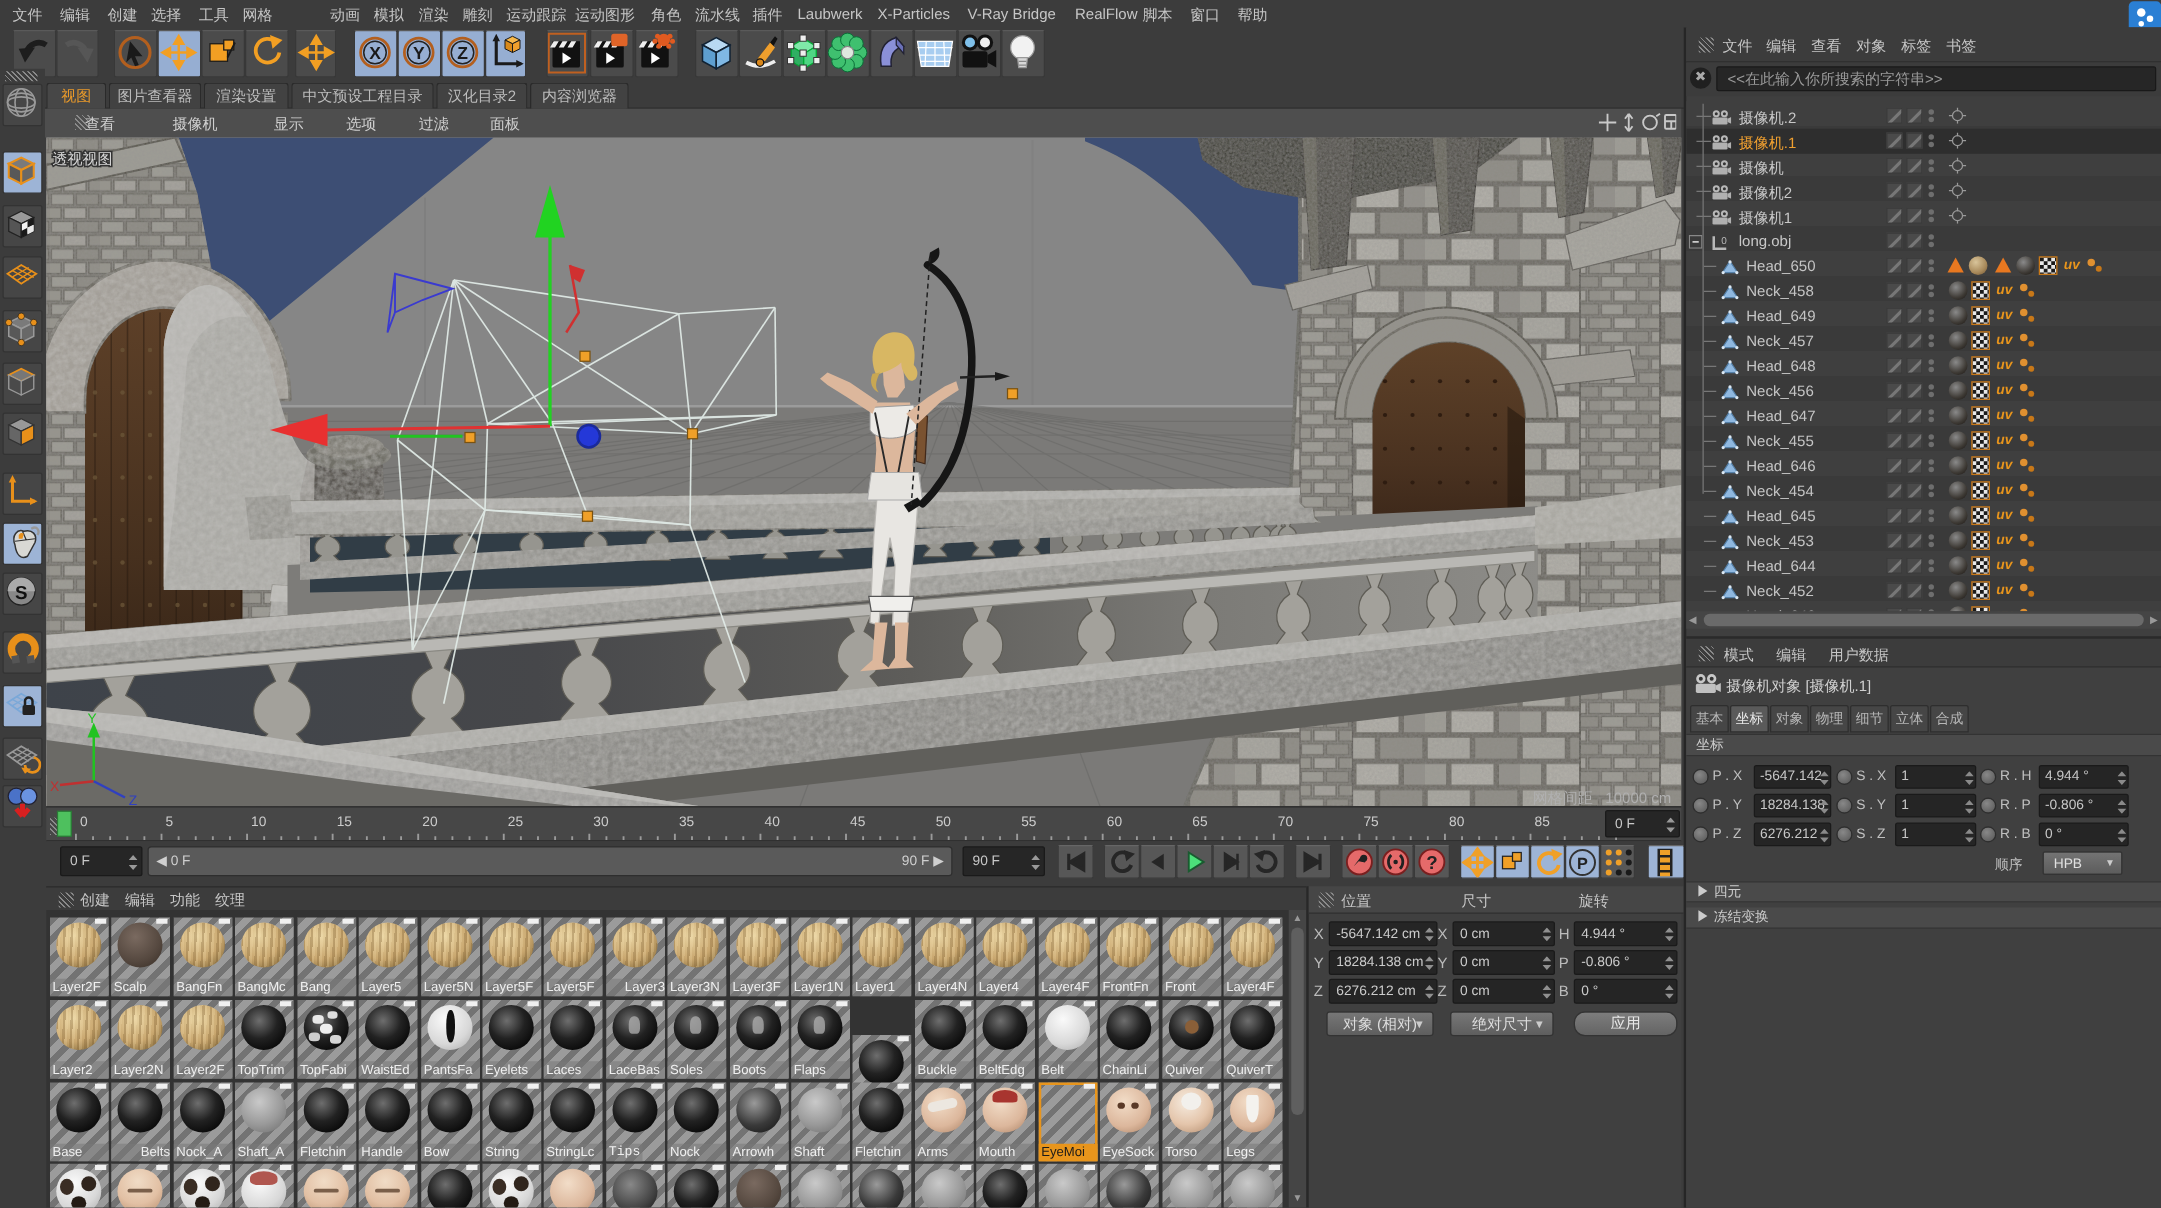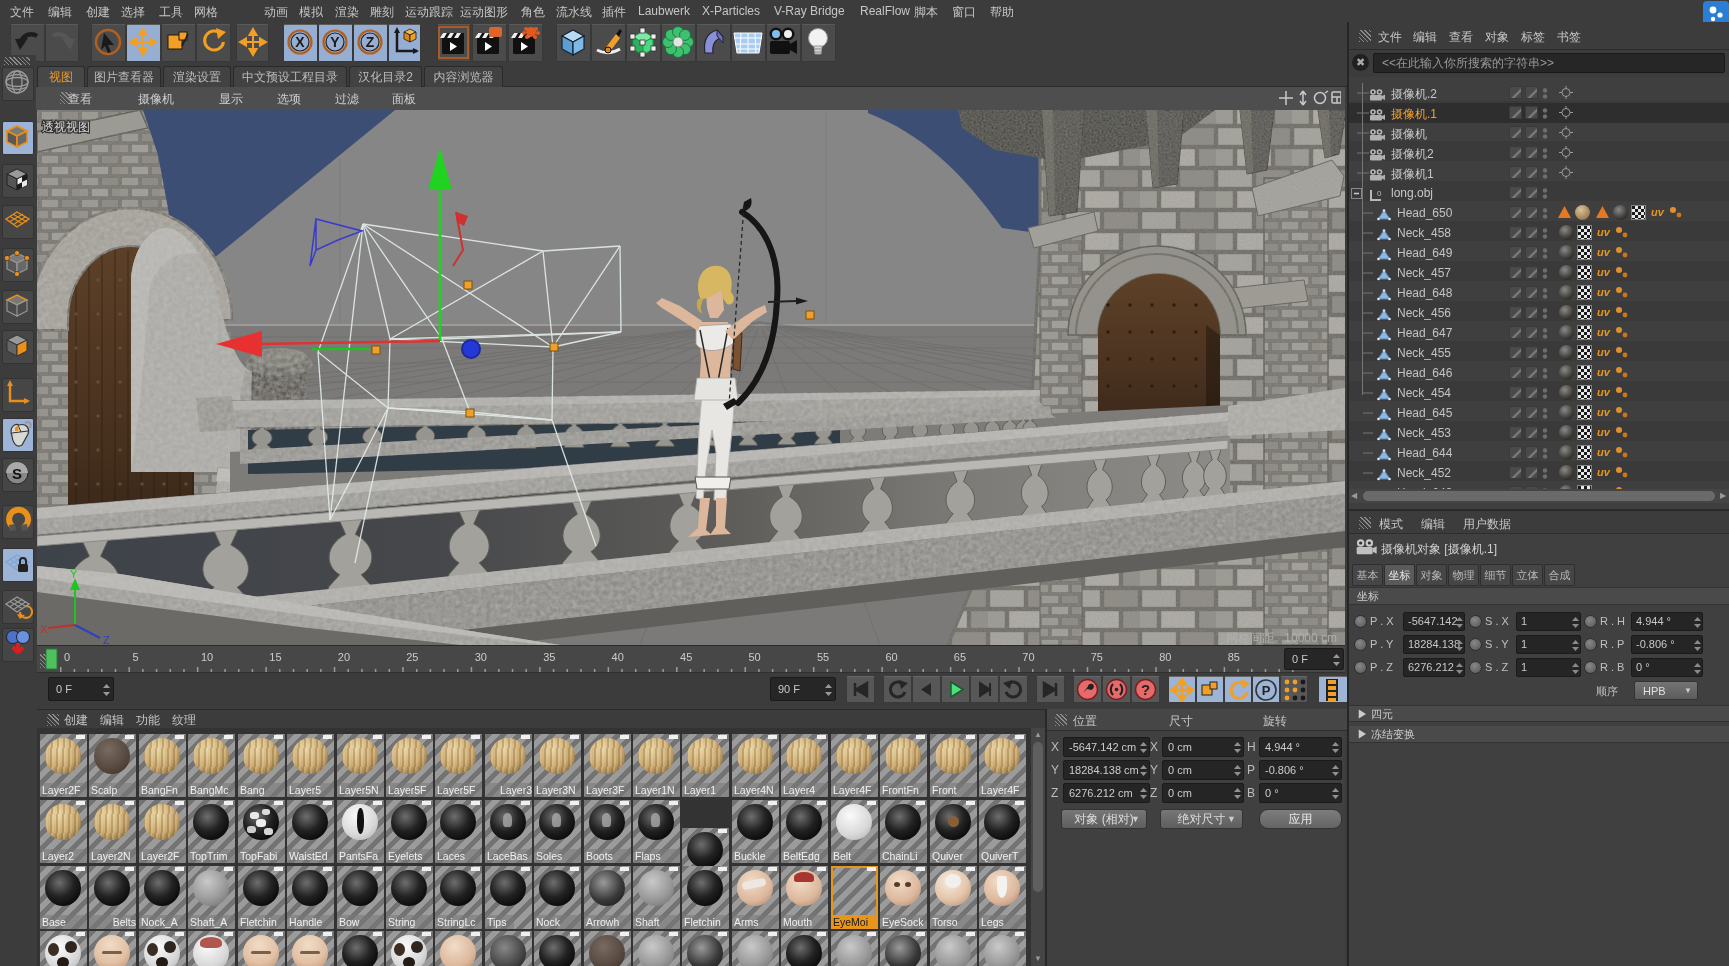--- a/index.html
+++ b/index.html
@@ -837,20 +837,24 @@
       <rect x="9" y="3" width="11" height="20" fill="#4ec05e" stroke="#2a7a36"></rect>
     </svg>
   </div>
 <div class="abs" style="left:1284px;top:648px;width:60px;height:22px;background:#262626;border:1px solid #1a1a1a;border-radius:2px;color:#c8c8c8;font-size:11px;line-height:20px;padding-left:7px;">0 F<svg style="position:absolute;right:3px;top:5px" width="7" height="12" viewBox="0 0 7 12">
       <path d="M0 4 L3.5 0 L7 4 Z M0 8 L3.5 12 L7 8 Z" fill="#999"></path>
     </svg></div>
 <div class="abs" style="left:37px;top:673px;width:1308px;height:36px;background:#3c3c3c;">
     <div class="abs" style="left:11px;top:4px;width:66px;height:24px;background:#262626;border:1px solid #1a1a1a;border-radius:2px;color:#c8c8c8;font-size:11px;line-height:22px;padding-left:7px;">0 F<svg style="position:absolute;right:3px;top:6px" width="7" height="12" viewBox="0 0 7 12">
         <path d="M0 4 L3.5 0 L7 4 Z M0 8 L3.5 12 L7 8 Z" fill="#999"></path>
       </svg></div>
+    <div class="abs" style="left:81px;top:4px;width:644px;height:24px;background:#5a5a5a;border:1px solid #2e2e2e;border-radius:3px;color:#cfcfcf;font-size:11px;line-height:22px;">
+      <span style="position:absolute;left:6px;">◀ 0 F</span>
+      <span style="position:absolute;right:6px;">90 F ▶</span>
+    </div>
     <div class="abs" style="left:733px;top:4px;width:66px;height:24px;background:#262626;border:1px solid #1a1a1a;border-radius:2px;color:#c8c8c8;font-size:11px;line-height:22px;padding-left:7px;">90 F<svg style="position:absolute;right:3px;top:6px" width="7" height="12" viewBox="0 0 7 12">
         <path d="M0 4 L3.5 0 L7 4 Z M0 8 L3.5 12 L7 8 Z" fill="#999"></path>
       </svg></div>
     <div class="abs" style="left:809px;top:3px;width:29px;height:27px;background:#575757;border:1px solid #3a3a3a;border-top-color:#666;border-radius:2px;"><svg width="27" height="25" viewBox="0 0 27 25">
         <path d="M8 6 L8 19 M20 6 L9 12.5 L20 19 Z" stroke="#262626" stroke-width="2.5" fill="#262626"></path>
       </svg></div>
     <div class="abs" style="left:846px;top:3px;width:29px;height:27px;background:#575757;border:1px solid #3a3a3a;border-top-color:#666;border-radius:2px;"><svg width="27" height="25" viewBox="0 0 27 25">
         <path d="M 20 8 A 7.5 7.5 0 1 0 21 15" fill="none" stroke="#262626" stroke-width="3"></path>
         <path d="M 15 3 L 24 6 L 17 12 Z" fill="#262626"></path>
       </svg></div>
@@ -1242,21 +1246,21 @@
       <div class="abs" style="left:0;bottom:0;width:47px;height:14px;background:rgba(120,120,120,0.55);color:#f0f0f0;font-size:10.5px;line-height:14px;padding-left:2px;overflow:hidden;">String</div>
     </div>
     <div class="abs" style="left:398px;top:138px;width:47px;height:63px;background:repeating-linear-gradient(135deg,#737373 0 5px,#9b9b9b 5px 11px);">
       <div class="abs" style="right:2px;top:1px;width:9px;height:4px;background:#f0f0f0;"></div>
       <div class="abs" style="left:5px;top:4px;width:36px;height:36px;border-radius:50%;background:radial-gradient(circle at 40% 35%,#6e6e6e,#222 45%,#0c0c0c 75%);overflow:hidden;"></div>
       <div class="abs" style="left:0;bottom:0;width:47px;height:14px;background:rgba(120,120,120,0.55);color:#f0f0f0;font-size:10.5px;line-height:14px;padding-left:2px;overflow:hidden;">StringLc</div>
     </div>
     <div class="abs" style="left:448px;top:138px;width:47px;height:63px;background:repeating-linear-gradient(135deg,#737373 0 5px,#9b9b9b 5px 11px);">
       <div class="abs" style="right:2px;top:1px;width:9px;height:4px;background:#f0f0f0;"></div>
       <div class="abs" style="left:5px;top:4px;width:36px;height:36px;border-radius:50%;background:radial-gradient(circle at 40% 35%,#6e6e6e,#222 45%,#0c0c0c 75%);overflow:hidden;"></div>
-      <div class="abs" style="left:0;bottom:0;width:29px;height:14px;background:rgba(120,120,120,0.55);color:#f0f0f0;font-size:10.5px;line-height:14px;padding-left:2px;overflow:hidden;">Tips</div>
+      <div class="abs" style="left:0;bottom:0;width:29px;height:14px;background:rgba(120,120,120,0.55);color:#f0f0f0;font-size:10.5px;line-height:14px;padding-left:2px;overflow:hidden;font-family:Liberation Mono, monospace;">Tips</div>
     </div>
     <div class="abs" style="left:497px;top:138px;width:47px;height:63px;background:repeating-linear-gradient(135deg,#737373 0 5px,#9b9b9b 5px 11px);">
       <div class="abs" style="right:2px;top:1px;width:9px;height:4px;background:#f0f0f0;"></div>
       <div class="abs" style="left:5px;top:4px;width:36px;height:36px;border-radius:50%;background:radial-gradient(circle at 40% 35%,#6e6e6e,#222 45%,#0c0c0c 75%);overflow:hidden;"></div>
       <div class="abs" style="left:0;bottom:0;width:47px;height:14px;background:rgba(120,120,120,0.55);color:#f0f0f0;font-size:10.5px;line-height:14px;padding-left:2px;overflow:hidden;">Nock</div>
     </div>
     <div class="abs" style="left:547px;top:138px;width:47px;height:63px;background:repeating-linear-gradient(135deg,#737373 0 5px,#9b9b9b 5px 11px);">
       <div class="abs" style="right:2px;top:1px;width:9px;height:4px;background:#f0f0f0;"></div>
       <div class="abs" style="left:5px;top:4px;width:36px;height:36px;border-radius:50%;background:radial-gradient(circle at 40% 35%,#9a9a9a,#3a3a3a 55%,#111);overflow:hidden;"></div>
       <div class="abs" style="left:0;bottom:0;width:47px;height:14px;background:rgba(120,120,120,0.55);color:#f0f0f0;font-size:10.5px;line-height:14px;padding-left:2px;overflow:hidden;">Arrowh</div>
@@ -1454,21 +1458,21 @@
     <span class="abs txt" style="left:103px;top:77px;color:#bbb;">Z</span>
     <div class="abs" style="left:115px;top:74px;width:82px;height:20px;background:#252525;border:1px solid #1a1a1a;border-radius:2px;color:#ccc;font-size:11px;line-height:18px;padding-left:5px;">0 cm<svg style="position:absolute;right:2px;top:4px;" width="7" height="11" viewBox="0 0 7 11">
         <path d="M0 4 L3.5 0 L7 4 Z M0 7 L3.5 11 L7 7 Z" fill="#909090"></path>
       </svg></div>
     <span class="abs txt" style="left:200px;top:77px;color:#bbb;">B</span>
     <div class="abs" style="left:212px;top:74px;width:83px;height:20px;background:#252525;border:1px solid #1a1a1a;border-radius:2px;color:#ccc;font-size:11px;line-height:18px;padding-left:5px;">0 °<svg style="position:absolute;right:2px;top:4px;" width="7" height="11" viewBox="0 0 7 11">
         <path d="M0 4 L3.5 0 L7 4 Z M0 7 L3.5 11 L7 7 Z" fill="#909090"></path>
       </svg></div>
     <div class="abs" style="left:14px;top:100px;width:86px;height:20px;background:linear-gradient(#777,#5e5e5e);border:1px solid #333;border-radius:3px;color:#ddd;font-size:12px;line-height:19px;text-align:center;">对象 (相对)<span style="position:absolute;right:6px;top:0;color:#ccc;font-size:9px;">▼</span></div>
     <div class="abs" style="left:113px;top:100px;width:83px;height:20px;background:linear-gradient(#777,#5e5e5e);border:1px solid #333;border-radius:3px;color:#ddd;font-size:12px;line-height:19px;text-align:center;">绝对尺寸<span style="position:absolute;right:6px;top:0;color:#ccc;font-size:9px;">▼</span></div>
-    <div class="abs" style="left:212px;top:100px;width:83px;height:20px;background:linear-gradient(#7d7d7d,#646464);border:1px solid #333;border-radius:9px;color:#e8e8e8;font-size:12px;line-height:19px;text-align:center;">应用</div>
+    <div class="abs" style="left:212px;top:100px;width:83px;height:20px;background:linear-gradient(#7d7d7d,#646464);border:1px solid #333;border-radius:9px;color:#e8e8e8;font-size:12px;line-height:19px;text-align:center;font-family:Liberation Mono, monospace;">应用</div>
   </div>
 <div class="abs" style="left:1347px;top:22px;width:382px;height:944px;background:#3f3f3f;border-left:2px solid #262626;">
     <div class="abs" style="left:0;top:0;width:382px;height:28px;background:#3c3c3c;border-bottom:1px solid #2c2c2c;">
       <div class="grip" style="left:10px;top:8px;"></div>
       <span class="abs txt" style="left:29px;top:7px;">文件</span>
       <span class="abs txt" style="left:64px;top:7px;">编辑</span>
       <span class="abs txt" style="left:100px;top:7px;">查看</span>
       <span class="abs txt" style="left:136px;top:7px;">对象</span>
       <span class="abs txt" style="left:172px;top:7px;">标签</span>
       <span class="abs txt" style="left:208px;top:7px;">书签</span>

